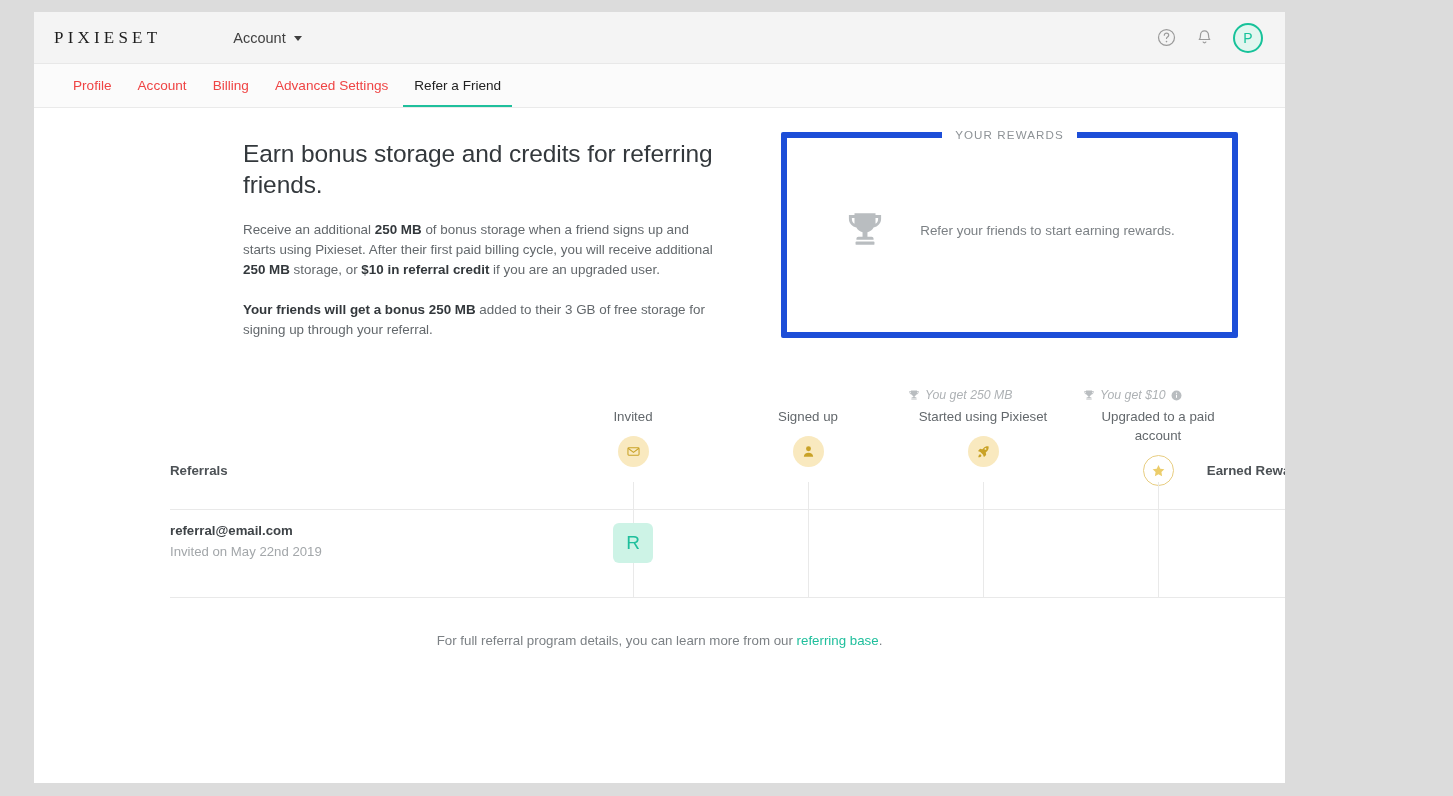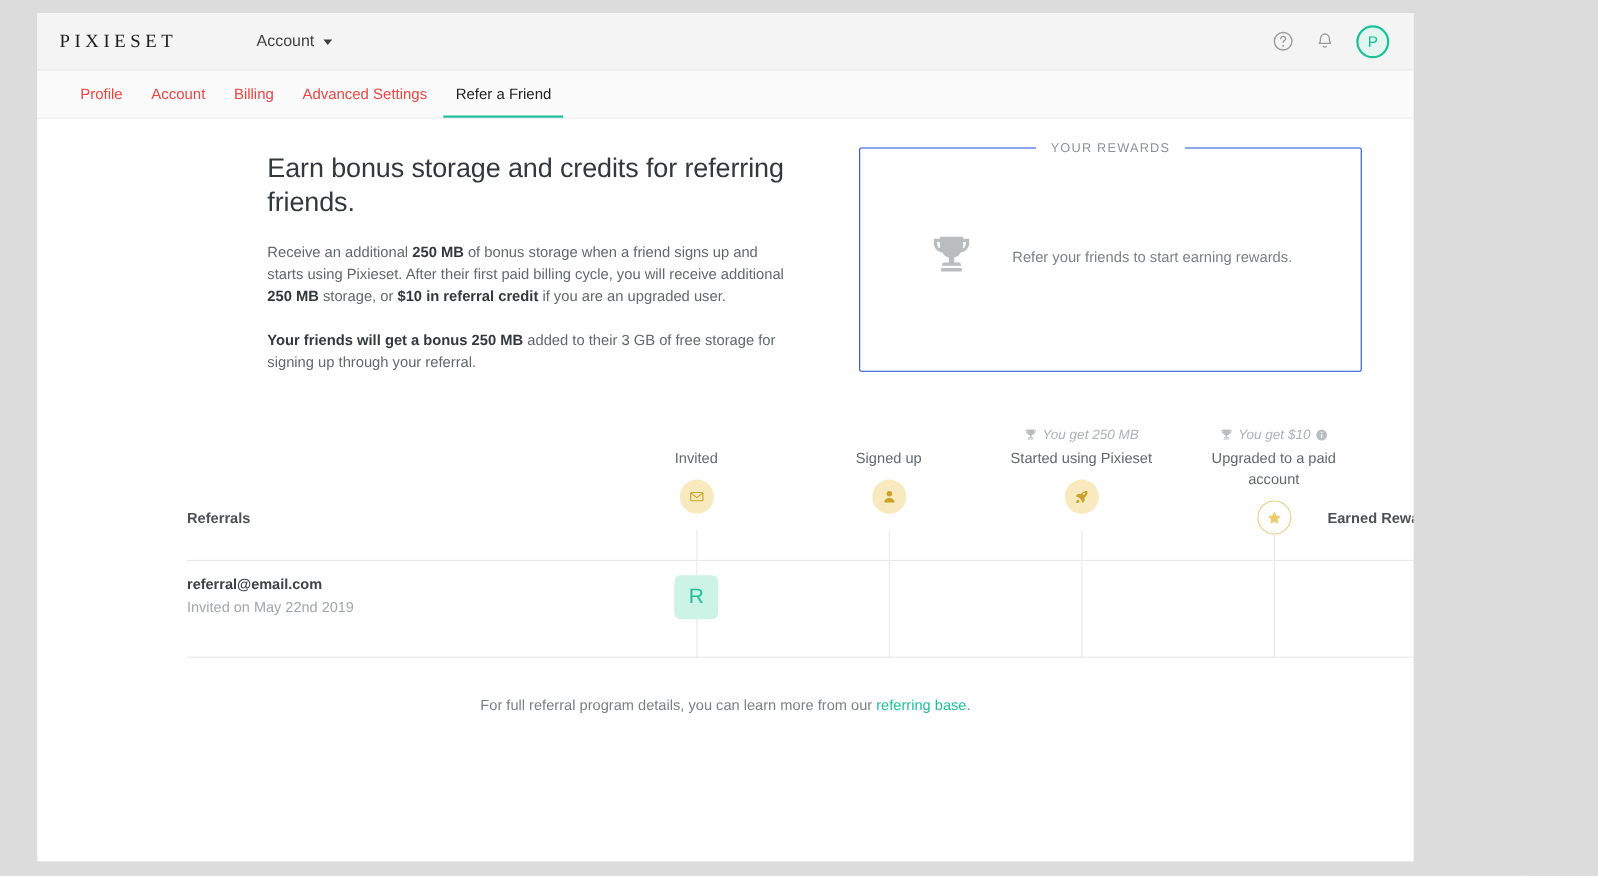--- a/index.html
+++ b/index.html
@@ -126,21 +126,21 @@
   .intro p b { color: #33383c; font-weight: 700; }
 
   
   .rewards {
     position: absolute;
     left: 747px; top: 20px;
     width: 457px; height: 210px;
   }
   .rewards fieldset {
     width: 100%; height: 100%;
-    border: 1px solid #1d4ed8;
+    border: 6px solid #1d4ed8;
     border-radius: 2px;
   }
   .rewards legend {
     margin: 0 auto;
     padding: 0 13px;
     font-size: 11.6px;
     letter-spacing: 1.1px;
     color: #8d9296;
   }
   .rewards-body {
@@ -167,21 +167,21 @@
     width: 150px;
     text-align: center;
     top: 0;
   }
   .col .bonus {
     font-size: 12.3px;
     font-style: italic;
     color: #aeb2b5;
     display: flex;
     align-items: center;
-    justify-content: center;
+    justify-content: flex-start;
     gap: 5px;
     height: 18px;
   }
   .col .cname {
     font-size: 13.3px;
     color: #63686c;
     line-height: 1.42;
     margin-top: 4px;
   }
   .badge {

